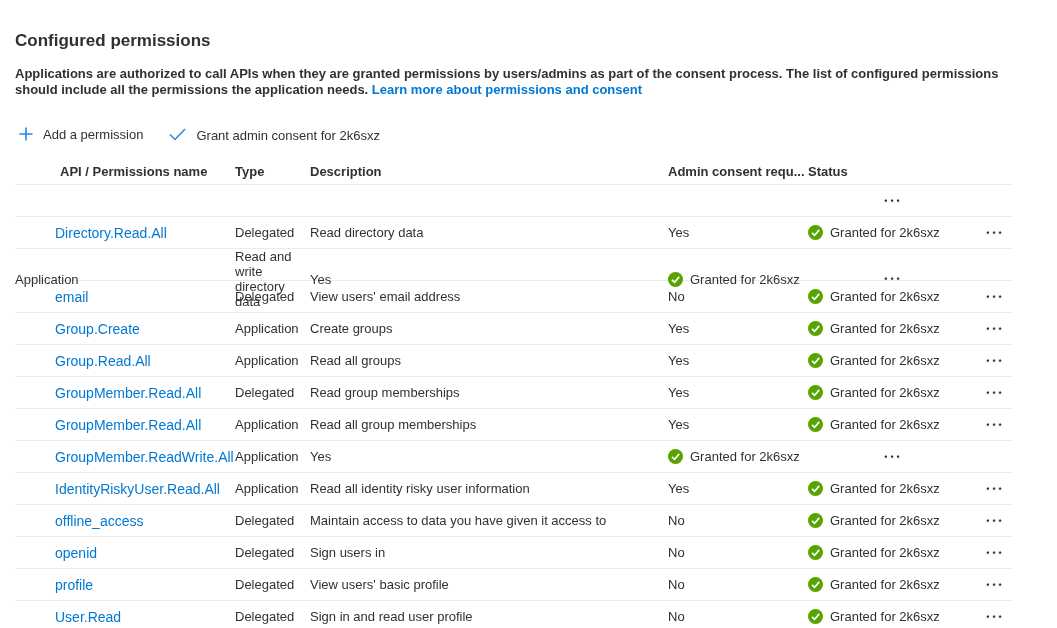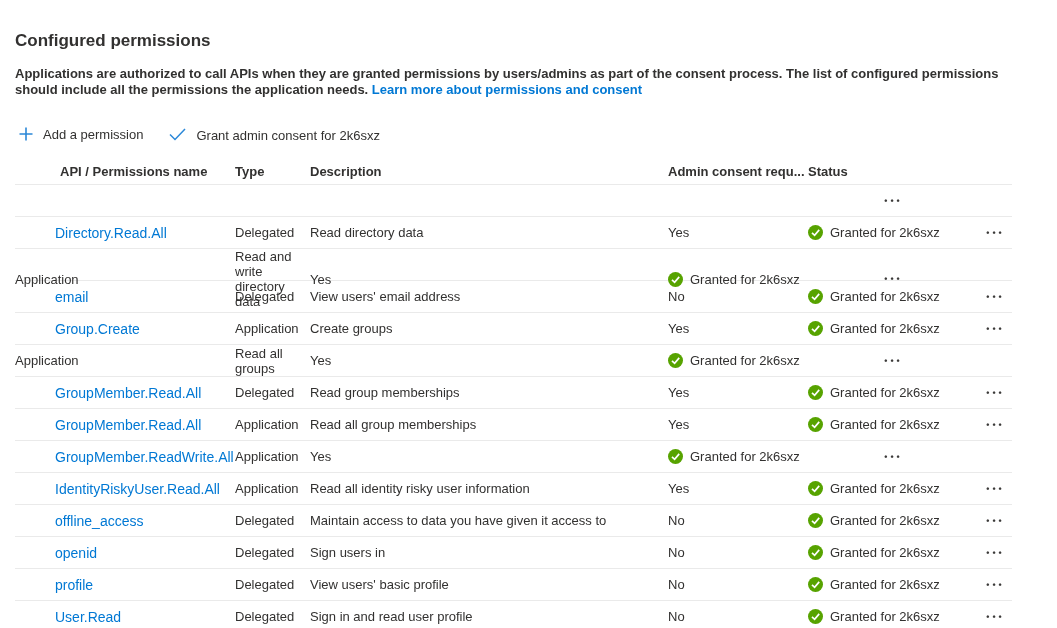--- a/index.html
+++ b/index.html
@@ -225,20 +225,23 @@
               </svg>
           </span>
           <span class="status-text">Granted for 2k6sxz</span>
         </div>
         <div class="col-actions">
           <button class="ellipsis-btn">•••</button>
         </div>
       </div>
 
       <div class="row data-row">
+        <div class="col-name">
+          <a href="#" class="perm-link">Group.Read.All</a>
+        </div>
         <div class="col-type">Application</div>
         <div class="col-desc">Read all groups</div>
         <div class="col-admin">Yes</div>
         <div class="col-status">
           <span class="status-icon">
             <svg width="15" height="15" viewBox="0 0 15 15">
                 <circle cx="7.5" cy="7.5" r="7.5" fill="#57a300"></circle>
                 <path d="M4 7.8 L6.6 10.3 L11.2 4.9" stroke="#ffffff" stroke-width="1.7" fill="none"></path>
               </svg>
           </span>

